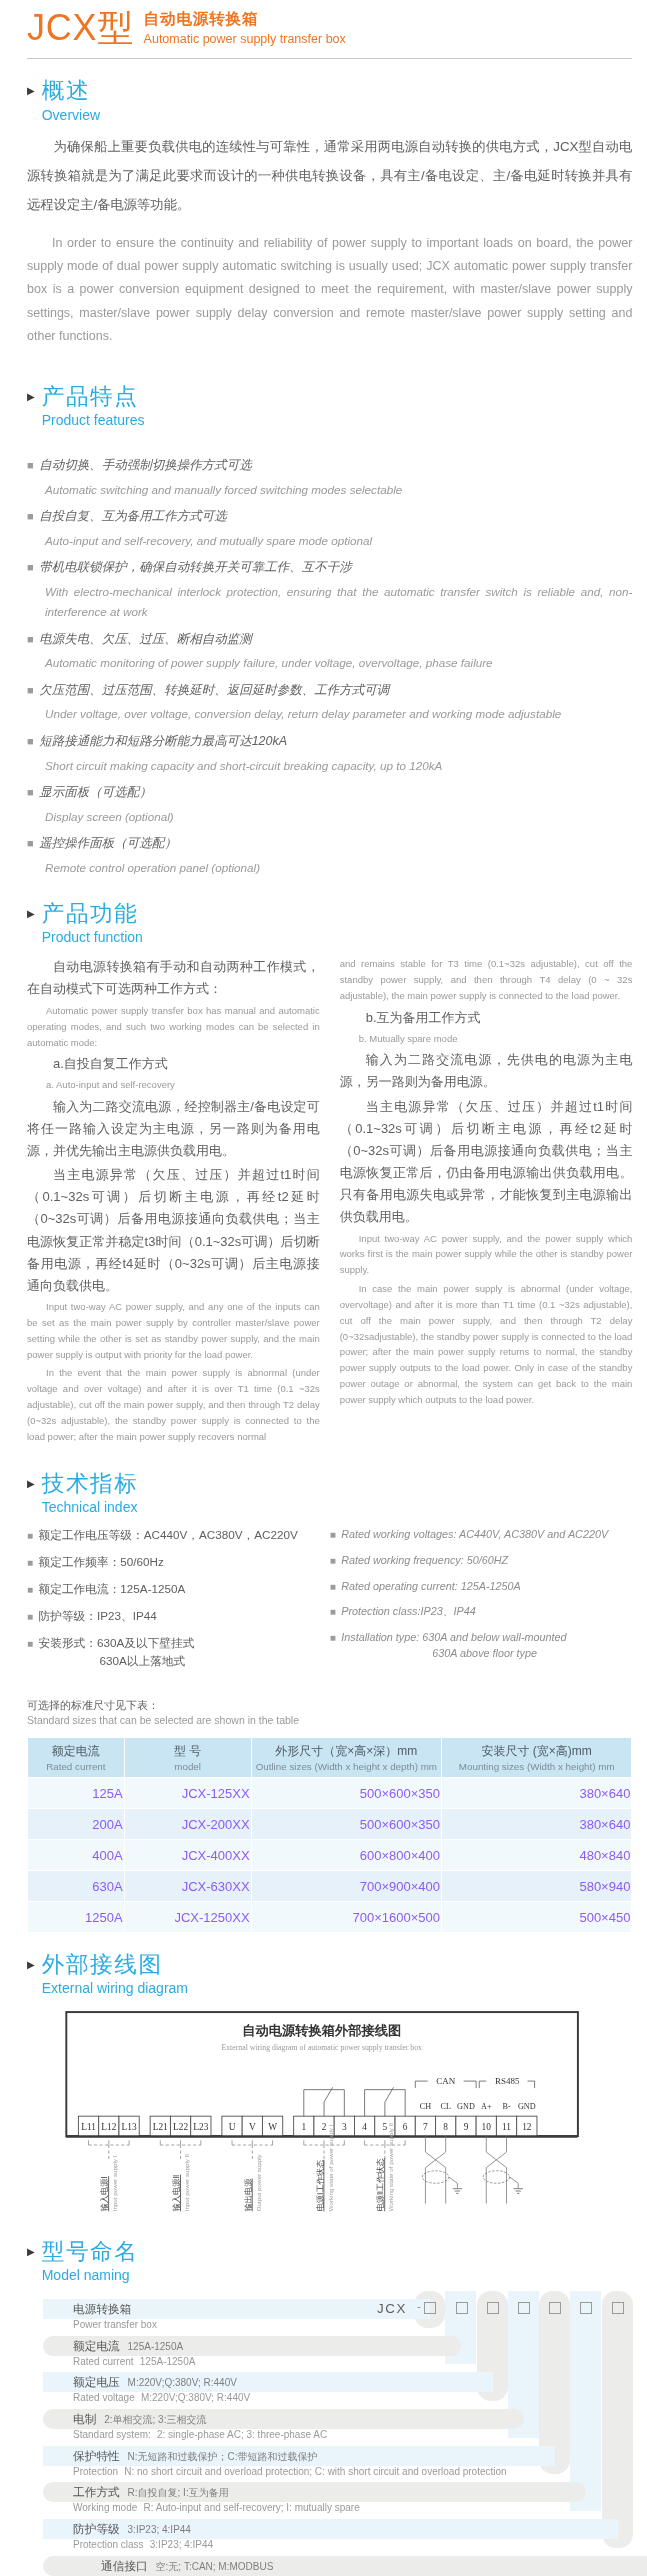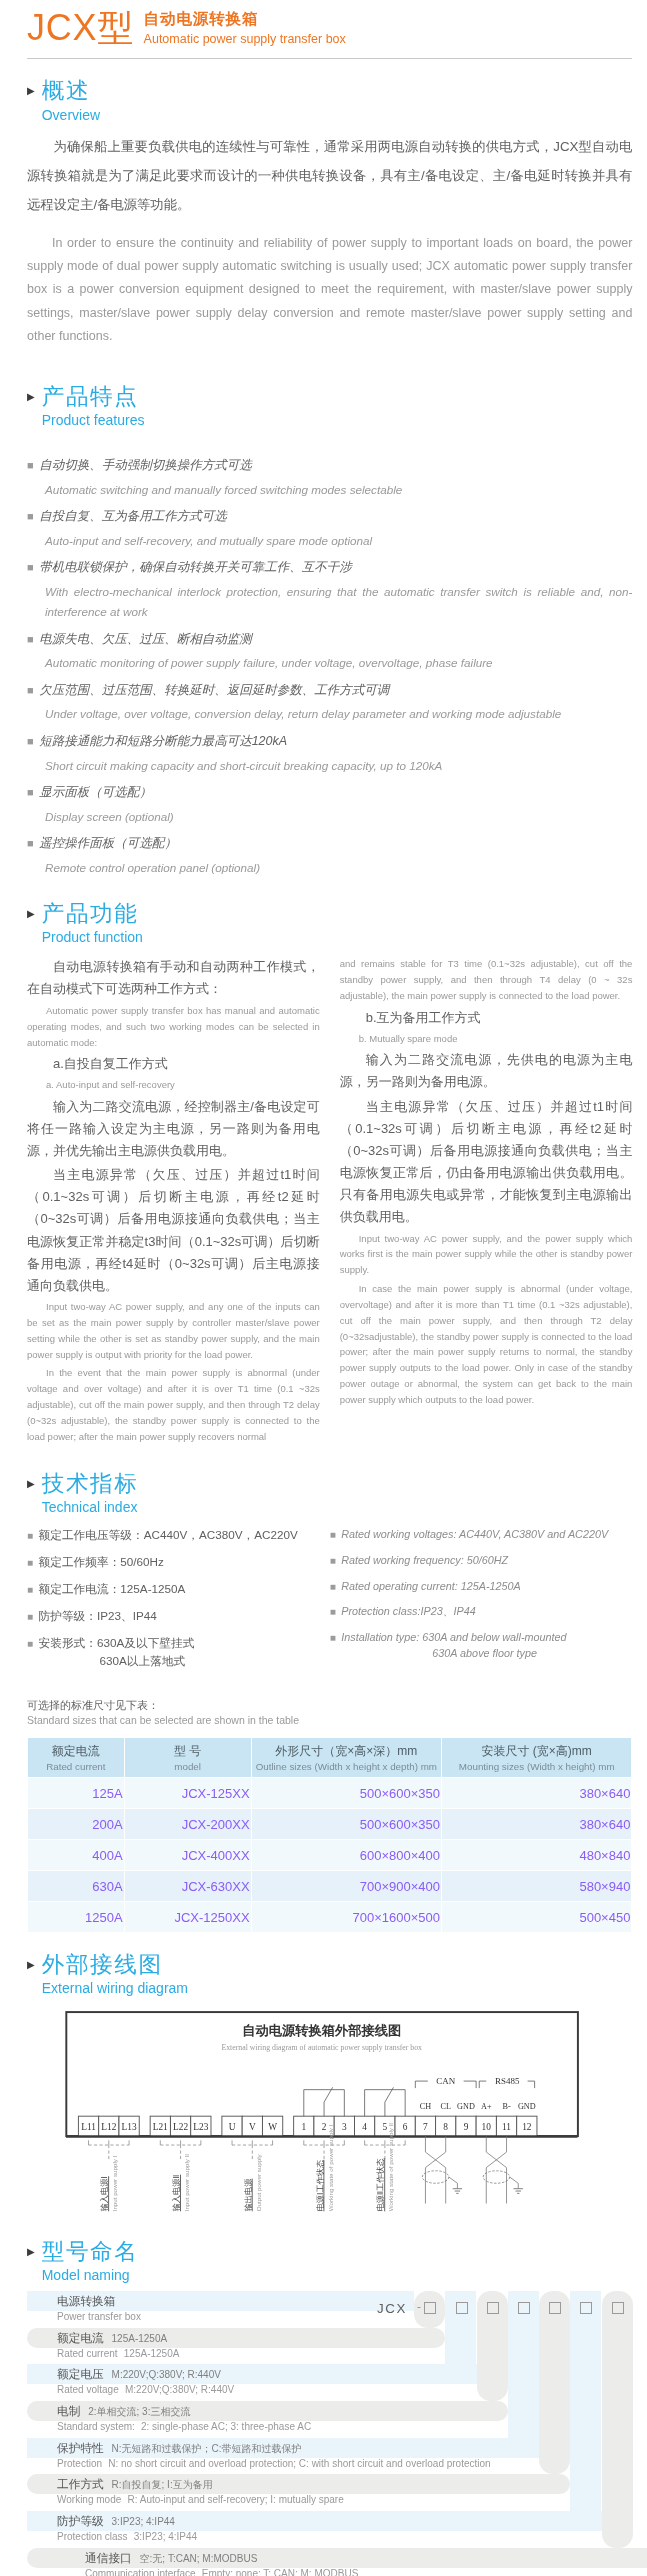--- a/index.html
+++ b/index.html
@@ -55,21 +55,21 @@
   table.sizes .th-en{color:#7c8d96;font-size:9.8px;font-weight:normal;margin-top:1.6px;}
   table.sizes td{color:#8b5cf6;font-size:13px;text-align:right;height:28px;border:1.6px solid #fff;}
   table.sizes tr.odd td{background:#f2f9fd;}
   table.sizes tr.even td{background:#e6f1f9;}
   
   .sec-wiring{margin-top:20px;}
   .wiring-svg{display:block;margin:11px 0 0 37px;}
   
   .sec-naming{margin-top:23.4px;}
   .stairs{position:relative;width:607px;height:294px;margin-top:7.8px;}
-  .stairs .row{position:absolute;left:0;height:20px;}
+  .stairs .row{position:absolute;left:16px;height:20px;margin-top:8px;}
   .stairs .strip{position:absolute;top:0;width:31px;}
   .bg-blue{background:#e9f4fb;}
   .bg-grey{background:#ececea;border-radius:14px;}
   .row-inner{padding:3.9px 0 0 30px;white-space:nowrap;}
   .nm-label{color:#565656;font-size:11.7px;}
   .nm-value{color:#808080;font-size:10px;margin-left:7.8px;}
   .nm-en{color:#9a9a9a;font-size:10px;margin-top:1.6px;}
   .jcx-prefix{position:absolute;left:350px;top:10px;color:#5f5f5f;font-size:13.3px;letter-spacing:1.6px;}
   .nm-hyphen{position:absolute;top:8.6px;color:#8a8a8a;font-size:11.7px;}
   .nm-box{position:absolute;top:11.7px;width:10px;height:10px;border:1.2px solid #9a9a9a;background:transparent;}

